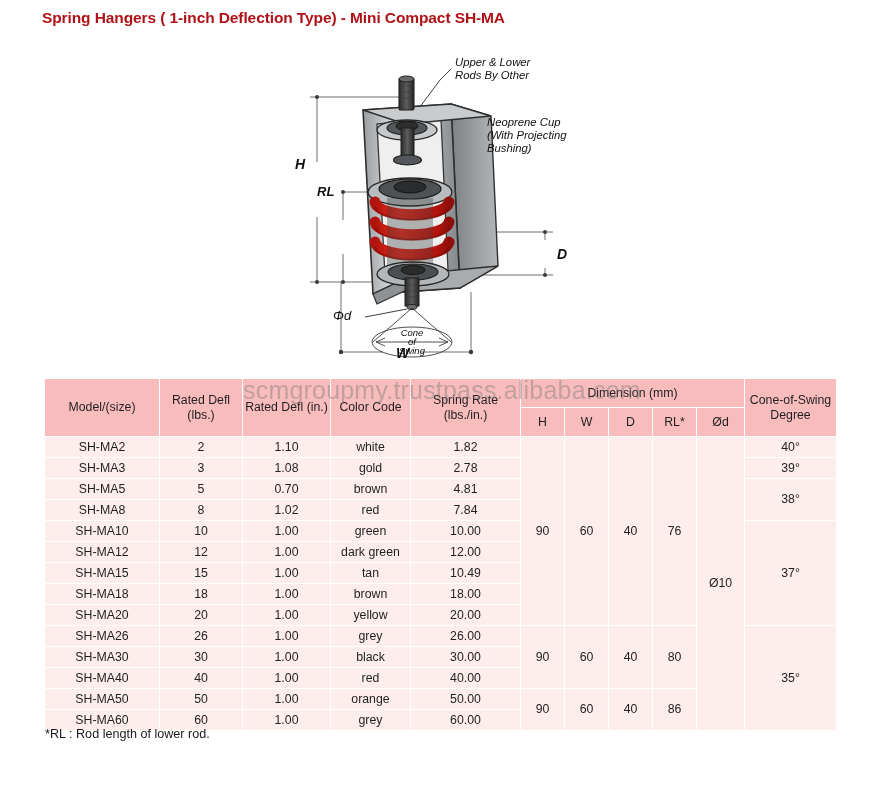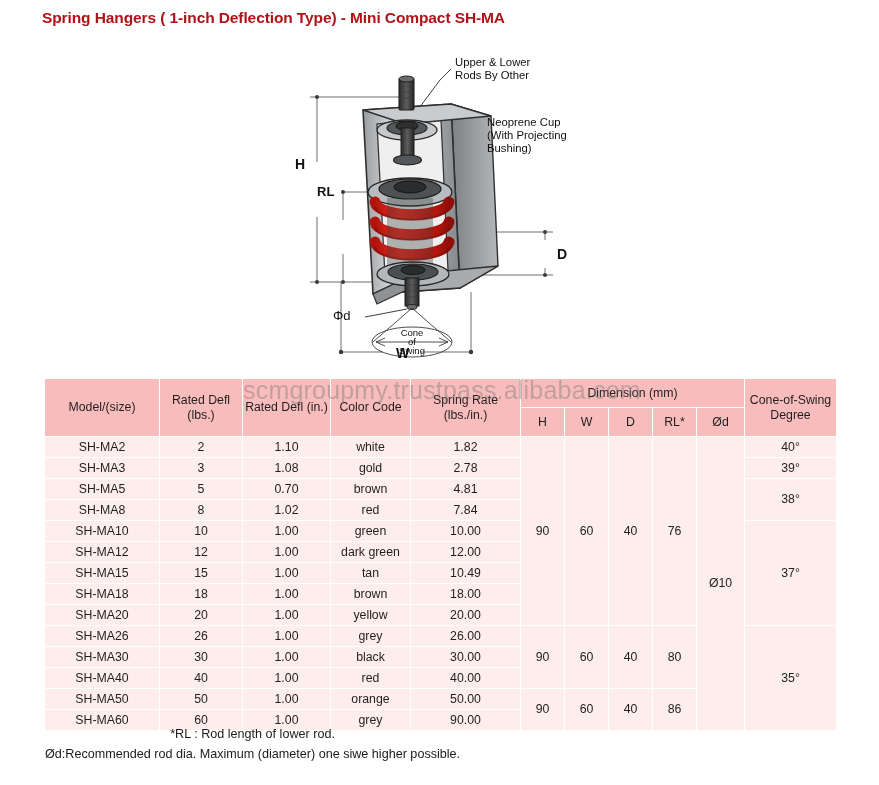--- a/index.html
+++ b/index.html
@@ -12,21 +12,21 @@
     overflow:hidden;
   }
   #page-title{
     position:absolute;left:42px;top:9px;
     font-size:15.5px;font-weight:bold;color:#b01217;
     letter-spacing:-0.1px;white-space:nowrap;
   }
 
   
   #diagram{
-    position:absolute;left:255px;top:42px;width:360px;height:325px;
+    position:absolute;left:255px;top:42px;width:360px;height:325px;font-style:italic;
   }
   #diagram svg{display:block;}
 
   
   #spec-table-wrap{
     position:absolute;left:44px;top:378px;width:792px;
   }
   table.spec{
     border-collapse:collapse;
     width:792px;
@@ -75,21 +75,21 @@
     color:rgba(120,120,120,0.42);
     white-space:nowrap;
     letter-spacing:0.2px;
     pointer-events:none;
     font-family:Liberation Sans, sans-serif;
   }
 
   
   #footnotes{
     position:absolute;left:45px;top:727px;
-    font-size:12.6px;color:#1a1a1a;text-align:center;
+    font-size:12.6px;color:#1a1a1a;
   }
   #footnotes div{margin-bottom:6px;white-space:nowrap;}
 </style>
 </head>
 <body>
 
 <div id="page-title">Spring Hangers ( 1-inch Deflection Type) - Mini Compact SH-MA</div>
 
 <div id="diagram">
   <svg width="360" height="325" viewBox="0 0 360 325" xmlns="http://www.w3.org/2000/svg">
@@ -388,24 +388,23 @@
           <td rowspan="2">90</td>
           <td rowspan="2">60</td>
           <td rowspan="2">40</td>
           <td rowspan="2">86</td>
         </tr>
         <tr>
           <td>SH-MA60</td>
           <td>60</td>
           <td>1.00</td>
           <td>grey</td>
-          <td>90.00</td>
+          <td>60.00</td>
         </tr>
       </tbody>
   </table>
 </div>
 
 <div id="watermark">scmgroupmy.trustpass.alibaba.com</div>
 
 <div id="footnotes">
   <div>*RL : Rod length of lower rod.</div>
-  <div>Ød:Recommended rod dia. Maximum (diameter) one siwe higher possible.</div>
 </div>
 
 </body></html>

